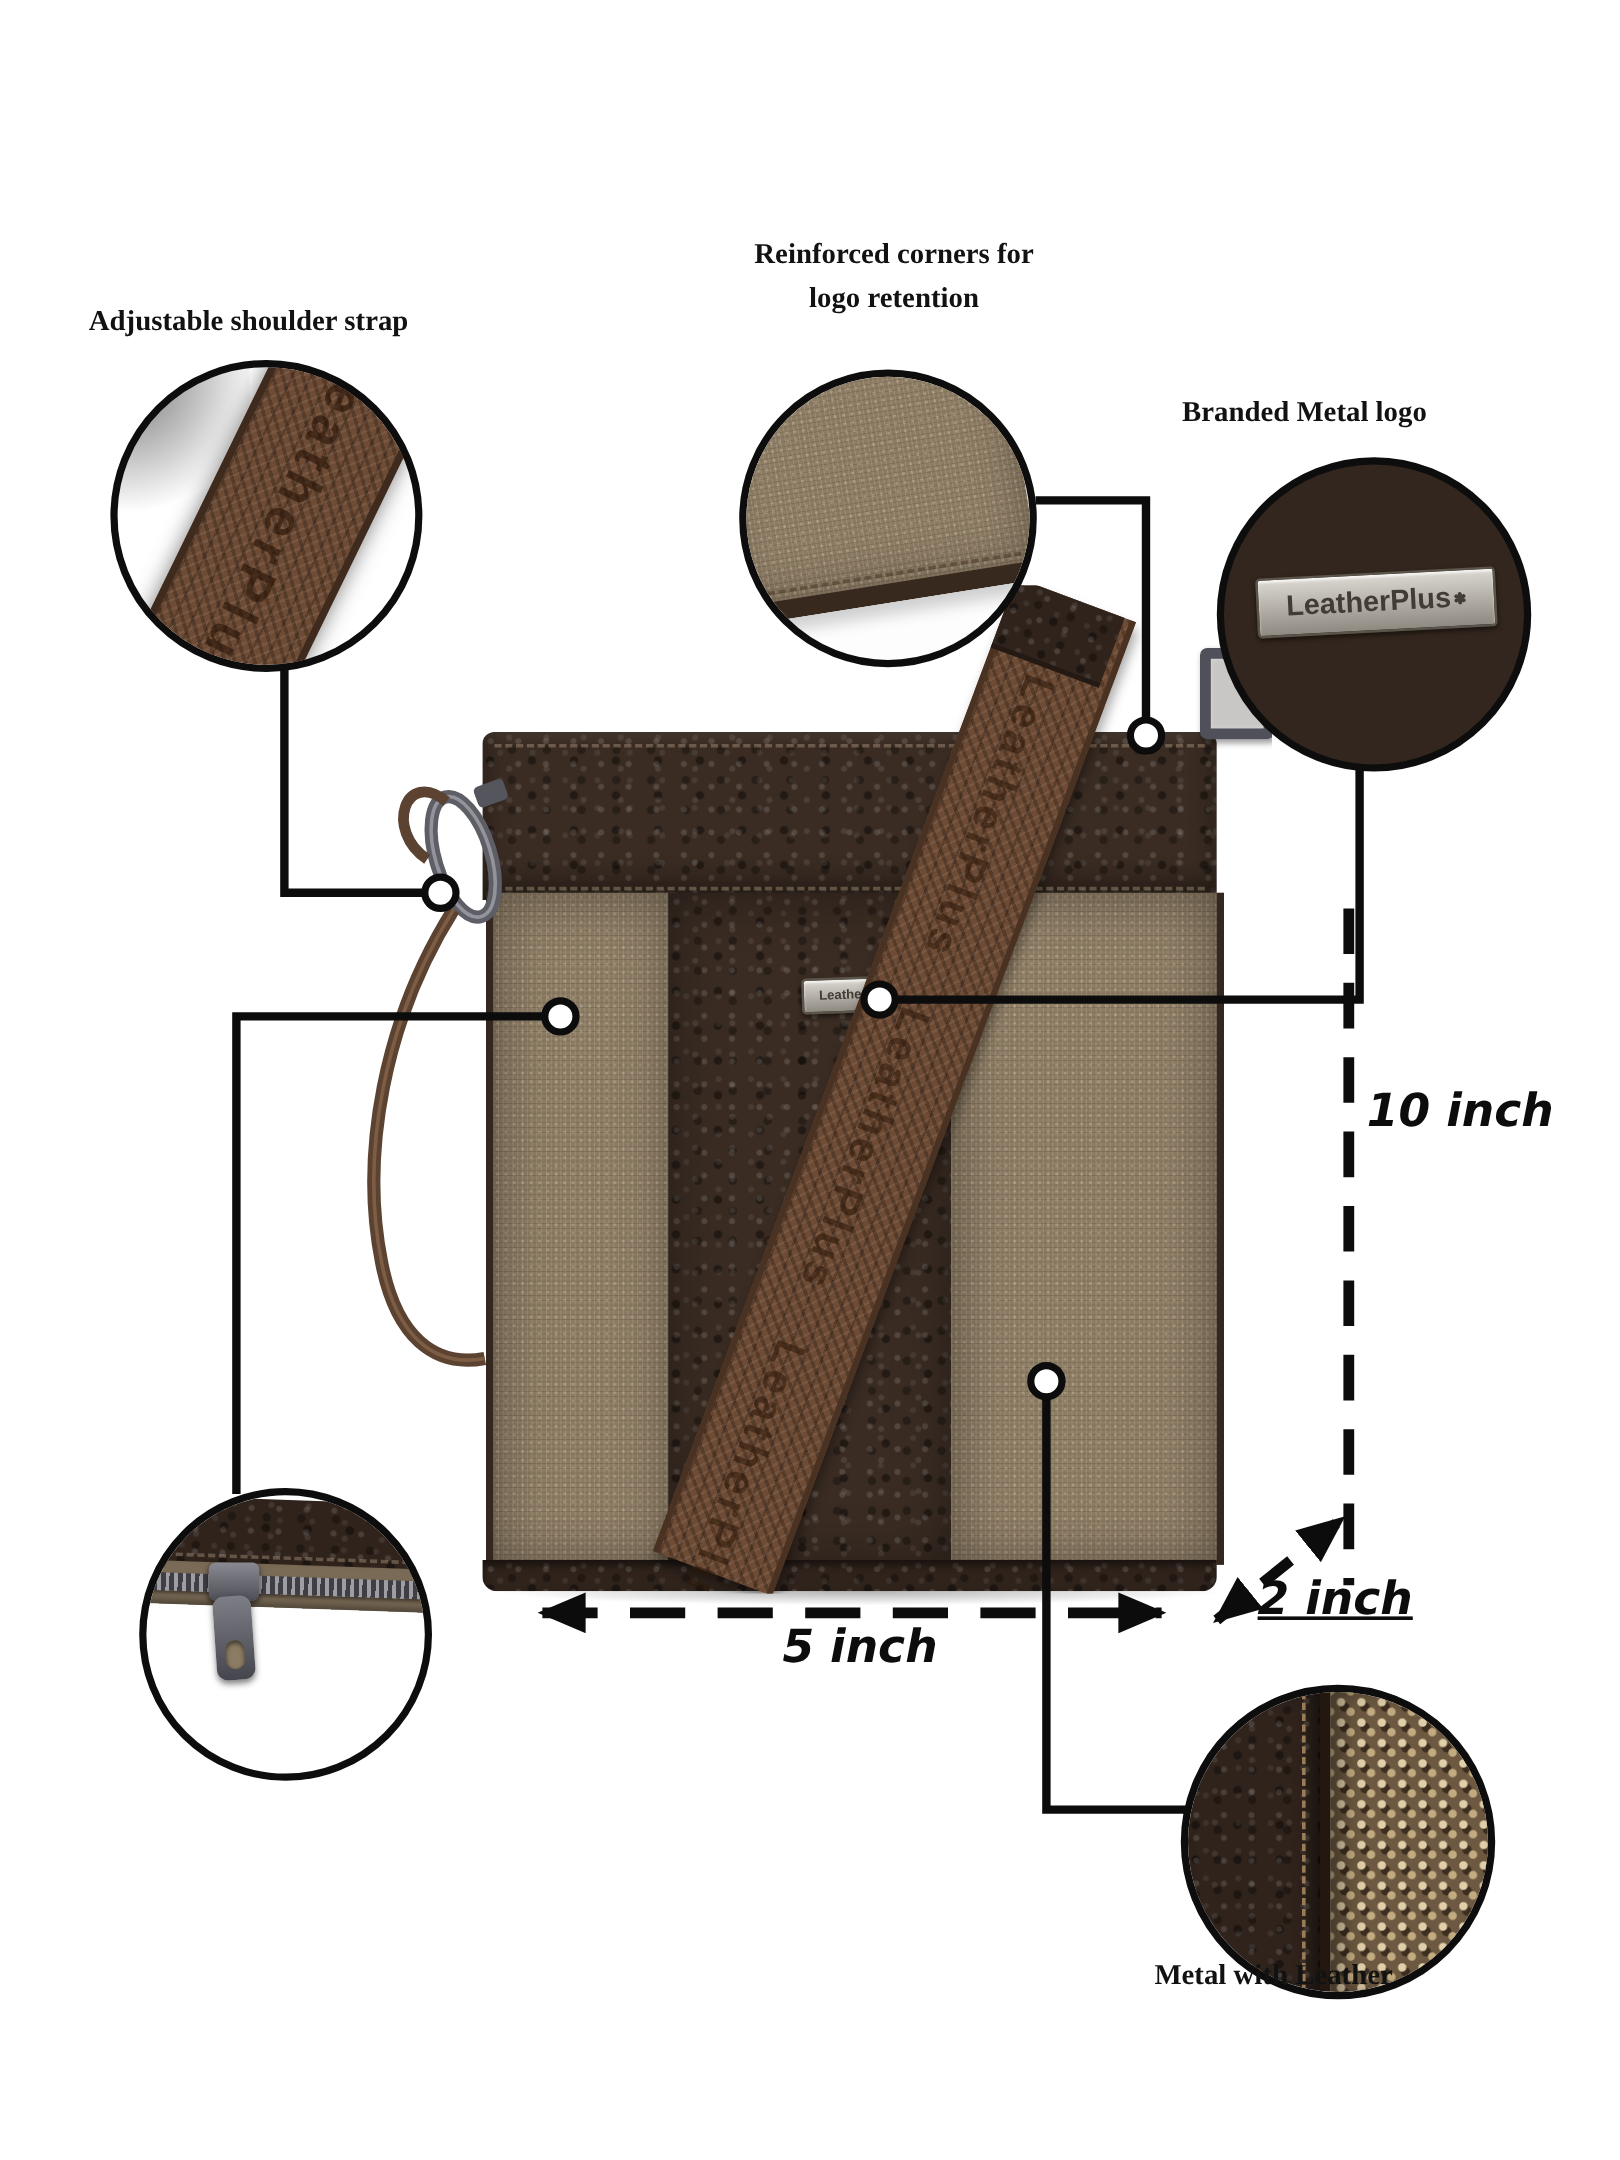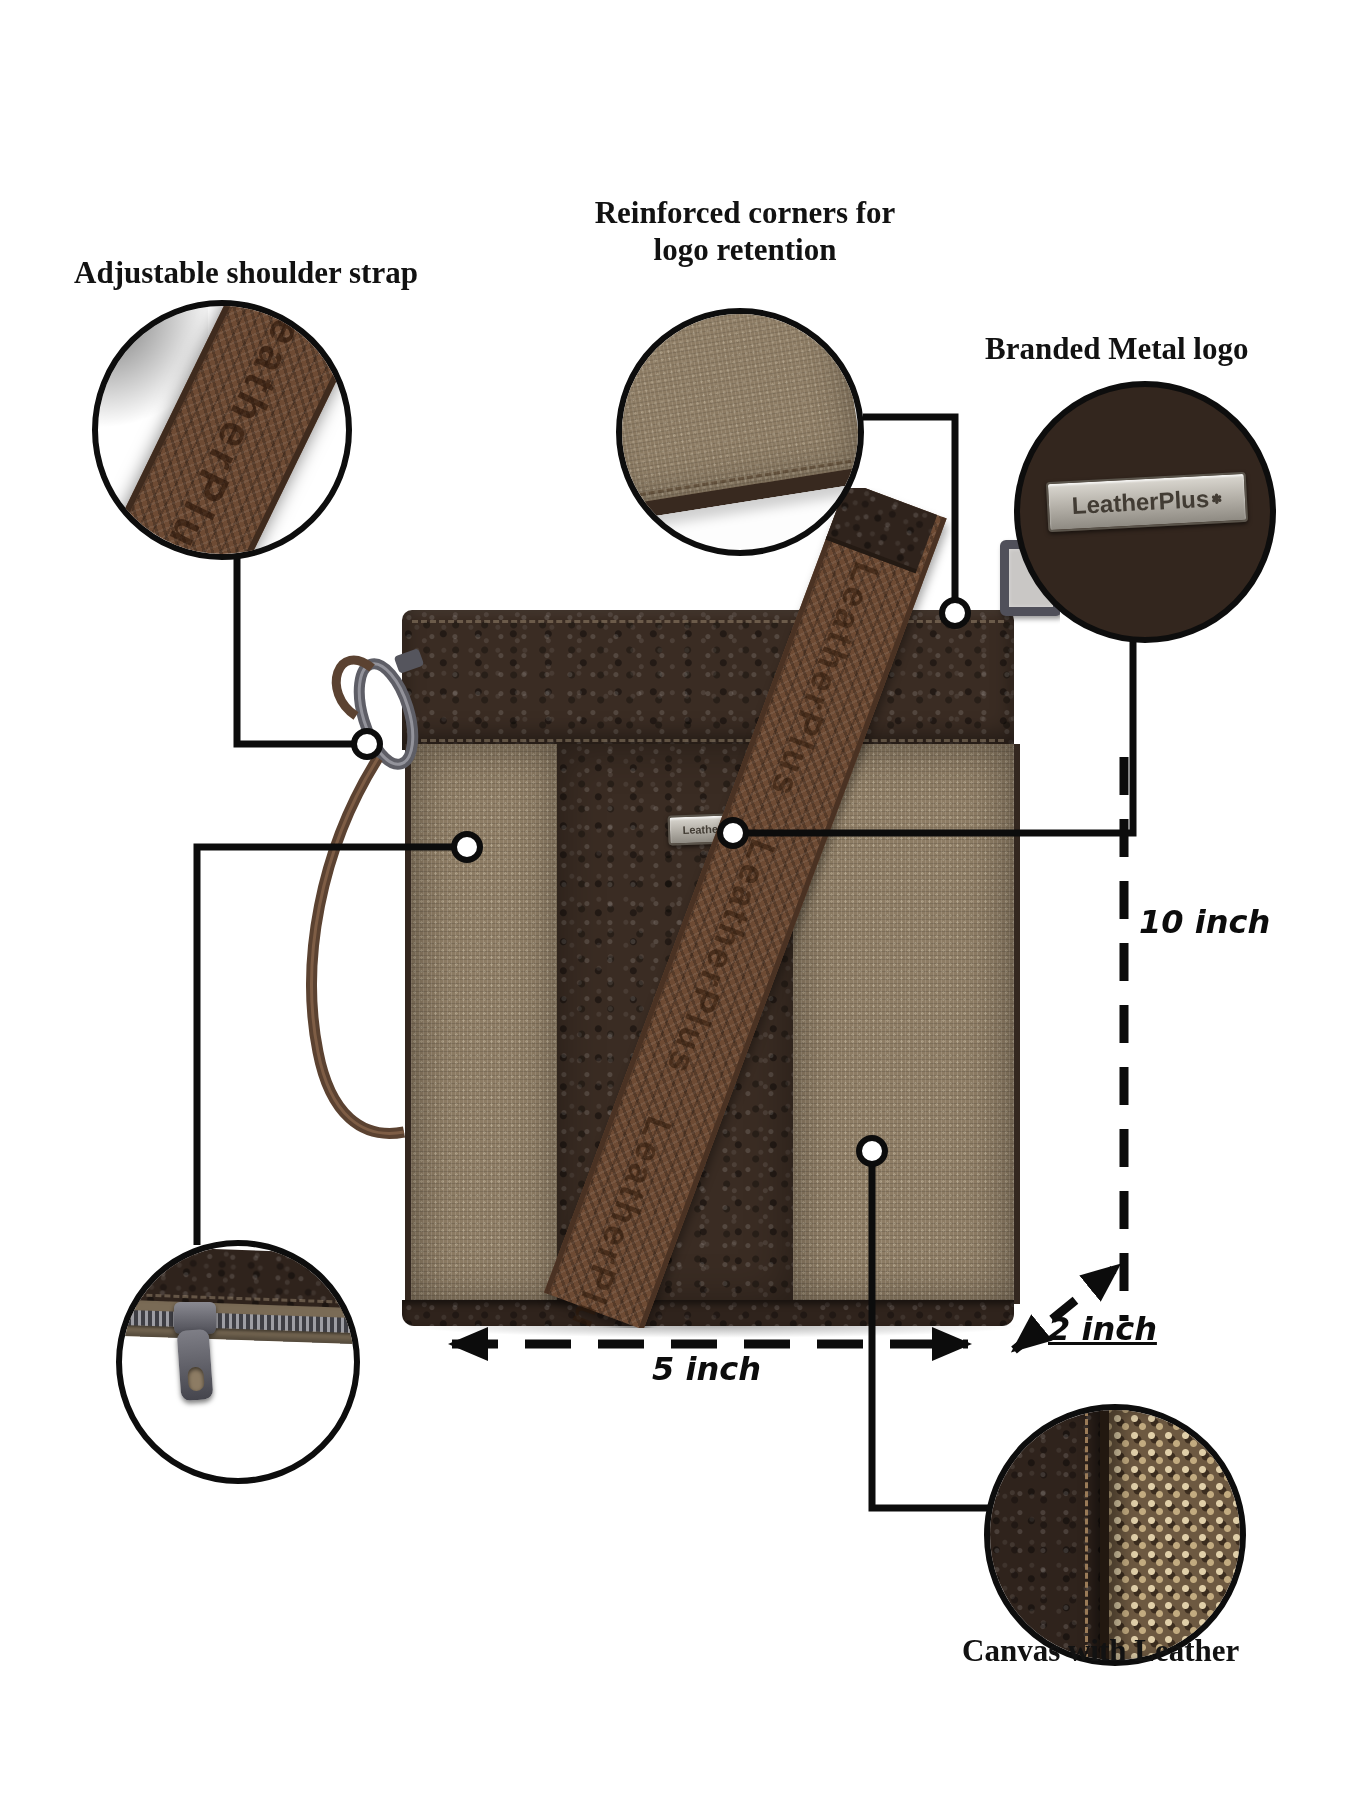--- a/index.html
+++ b/index.html
@@ -1,24 +1,24 @@
 <!DOCTYPE html>
 <html><head>
 <meta charset="utf-8">
 <style>
   html,body{margin:0;padding:0;background:#ffffff;}
   #canvas{position:relative;width:1350px;height:1800px;background:#ffffff;overflow:hidden;
           font-family:"Liberation Serif", serif;}
 
   
   .lbl{position:absolute;font-family:"Liberation Serif", serif;font-weight:700;
-       font-size:31px;color:#121212;white-space:nowrap;z-index:6;}
+       font-size:24px;color:#121212;white-space:nowrap;z-index:6;}
   .lbl-center{text-align:center;white-space:normal;line-height:37px;}
   .dim{position:absolute;font-family:"DejaVu Sans", sans-serif;font-style:italic;
-       font-weight:700;font-size:32px;color:#0c0c0c;white-space:nowrap;z-index:6;}
+       font-weight:700;font-size:38px;color:#0c0c0c;white-space:nowrap;z-index:6;}
 
   
   .leather{background-color:#3a2c23;background-image:
      radial-gradient(circle at 30% 40%, rgba(255,255,255,.13) 0 2px, transparent 3px),
      radial-gradient(circle at 72% 18%, rgba(255,255,255,.09) 0 2px, transparent 3px),
      radial-gradient(circle at 55% 75%, rgba(255,255,255,.07) 0 2px, transparent 3px),
      radial-gradient(circle at 18% 82%, rgba(0,0,0,.40) 0 3px, transparent 4px),
      radial-gradient(circle at 85% 60%, rgba(0,0,0,.30) 0 3px, transparent 4px);
      background-size:23px 19px,31px 26px,27px 23px,35px 29px,29px 25px;}
   .leather-dark{background-color:#2f231c;}
@@ -63,21 +63,21 @@
   <div class="lbl" style="left:74px;top:228px;margin-top:27px;">Adjustable shoulder strap</div>
 
   <div class="lbl lbl-center" style="left:545px;top:194px;width:400px;">
     <span>Reinforced corners for</span><br>
     <span>logo retention</span>
   </div>
 
   <div class="lbl" style="left:985px;top:331px;">Branded Metal logo</div>
 
 
-  <div class="lbl" style="left:962px;top:1633px;">Canvas with Leather</div>
+  <div class="lbl" style="left:962px;top:1633px;">Metal with Leather</div>
 
   <div class="dim" style="left:1139px;top:903px;">10 inch</div>
   <div class="dim" style="left:652px;top:1350px;">5 inch</div>
   <div class="dim" style="left:1048px;top:1310px;text-decoration:underline;">2 inch</div>
 
   <div style="position:absolute;left:408px;top:1314px;width:616px;height:24px;z-index:0;
        background:radial-gradient(ellipse at center, rgba(0,0,0,.30) 0%, rgba(0,0,0,0) 70%);"></div>
 
   <div id="bag-wrap">
 

